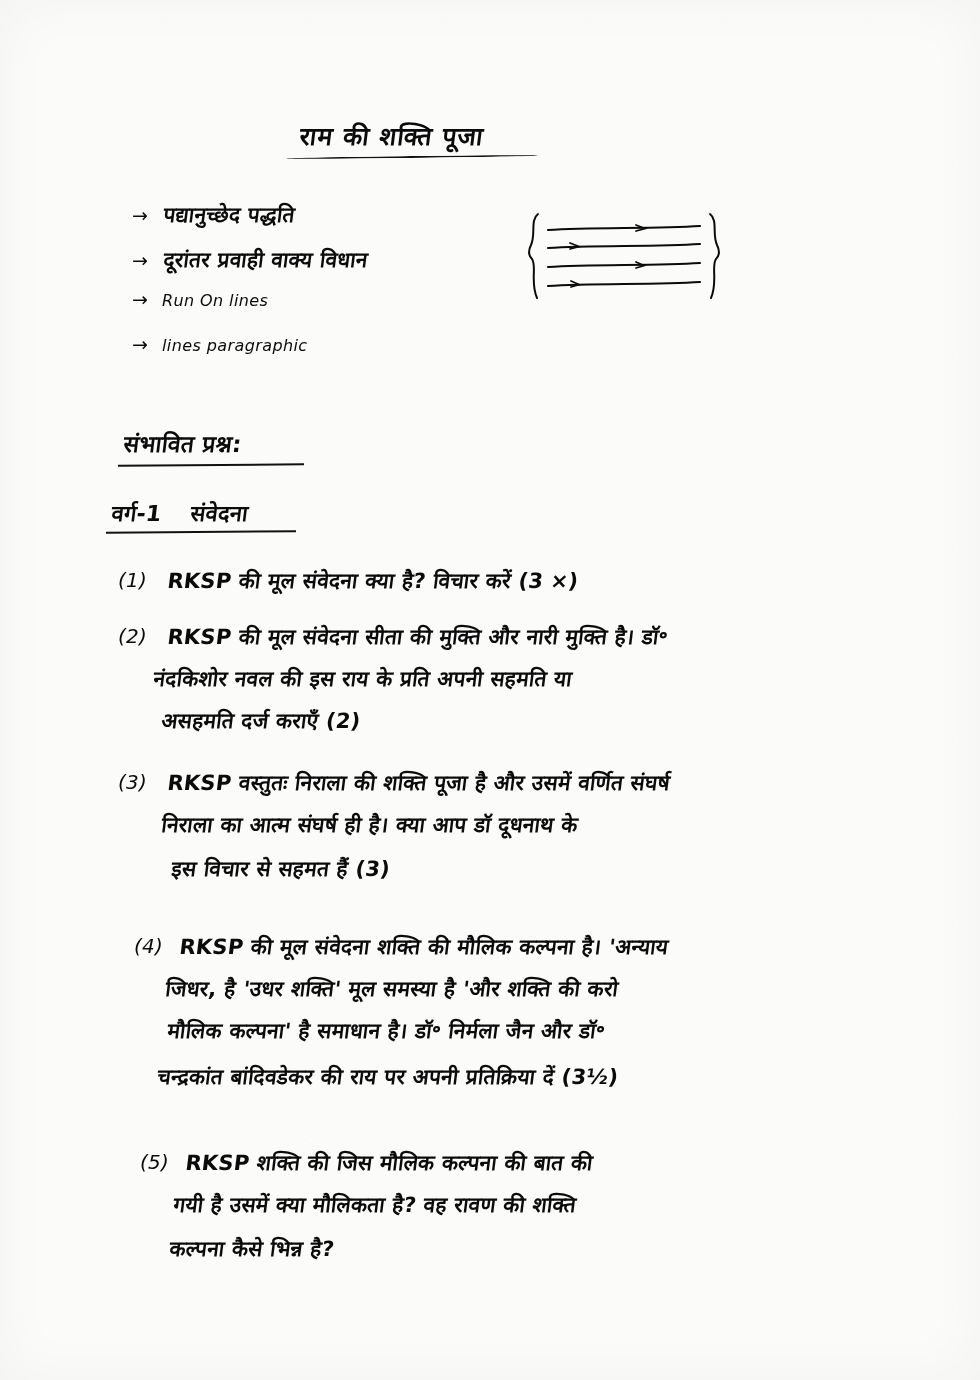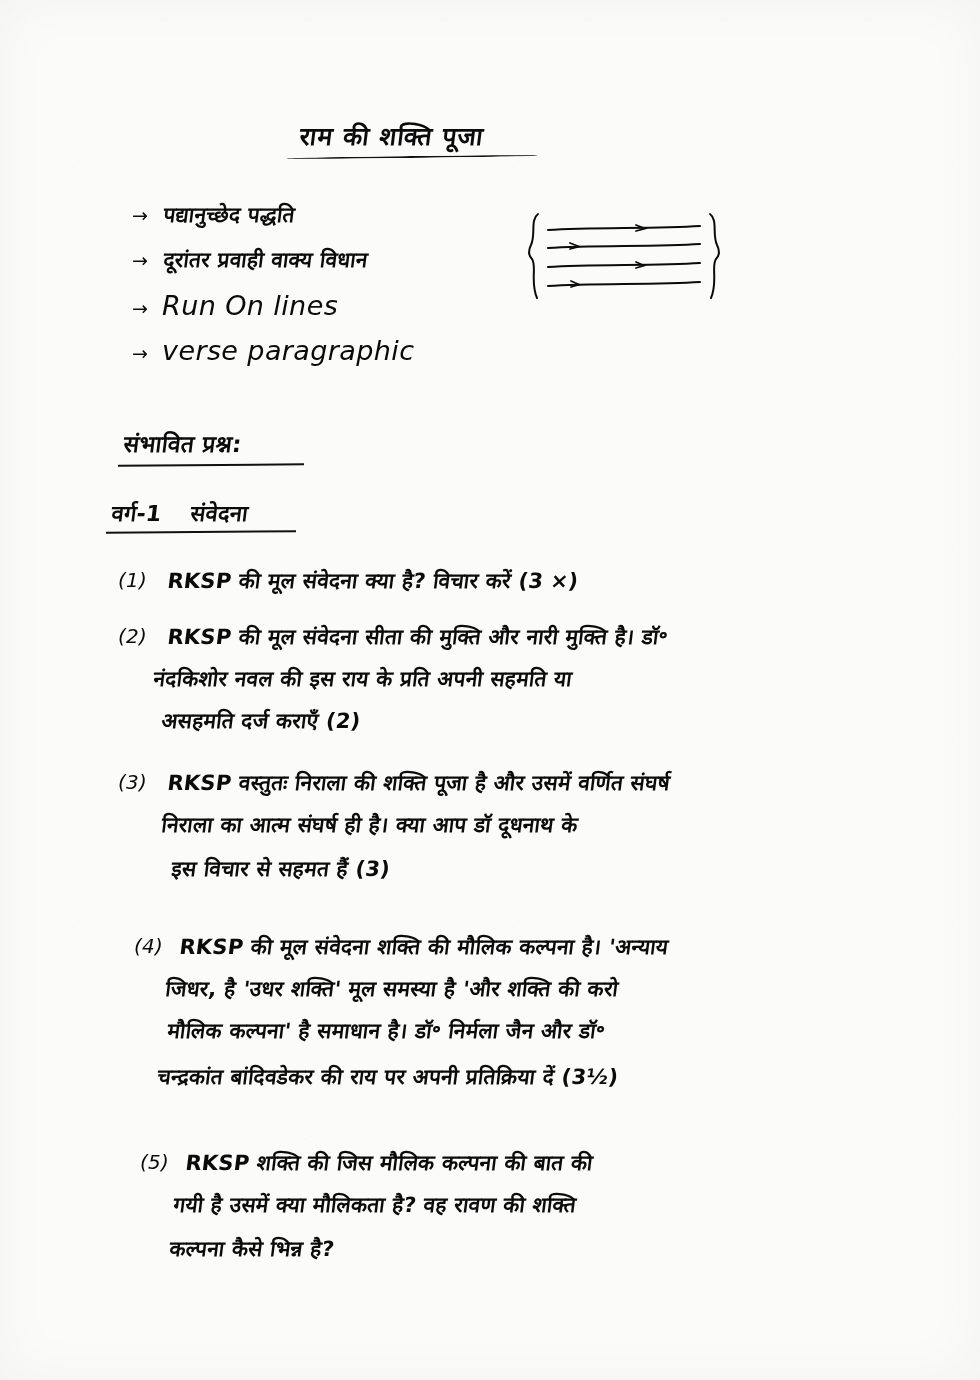--- a/index.html
+++ b/index.html
@@ -88,21 +88,21 @@
     width: 30px;
     flex: none;
     font-size: 19px;
     color: #0b0b0b;
     line-height: 1;
   }
   .bullet-text {
     font-size: 21px;
   }
   .bullet-text.latin {
-    font-size: 27px;
+    font-size: 16px;
     font-style: italic;
     letter-spacing: 0.4px;
   }
 
   
   .diagram {
     position: absolute;
     left: 524px;
     top: 208px;
     width: 200px;
@@ -182,21 +182,21 @@
     <div class="bullet-row">
       <span class="arrow hw">→</span>
       <span class="bullet-text hw hw-dev">दूरांतर प्रवाही वाक्य विधान</span>
     </div>
     <div class="bullet-row">
       <span class="arrow hw">→</span>
       <span class="bullet-text latin hw">Run On lines</span>
     </div>
     <div class="bullet-row">
       <span class="arrow hw">→</span>
-      <span class="bullet-text latin hw">verse paragraphic</span>
+      <span class="bullet-text latin hw">lines paragraphic</span>
     </div>
   </div>
 
   <div class="diagram">
     <svg width="200" height="96" viewBox="0 0 200 96">
       <g stroke="#0b0b0b" fill="none" stroke-width="2.1" stroke-linecap="round">
 
         <path d="M14 6 C6 12, 12 26, 7 37 C4 43, 4 47, 8 51 C13 58, 6 74, 13 90" stroke-width="2"></path>
 
         <path d="M186 6 C194 12, 188 26, 193 37 C196 43, 196 47, 192 51 C187 58, 194 74, 187 90" stroke-width="2"></path>

